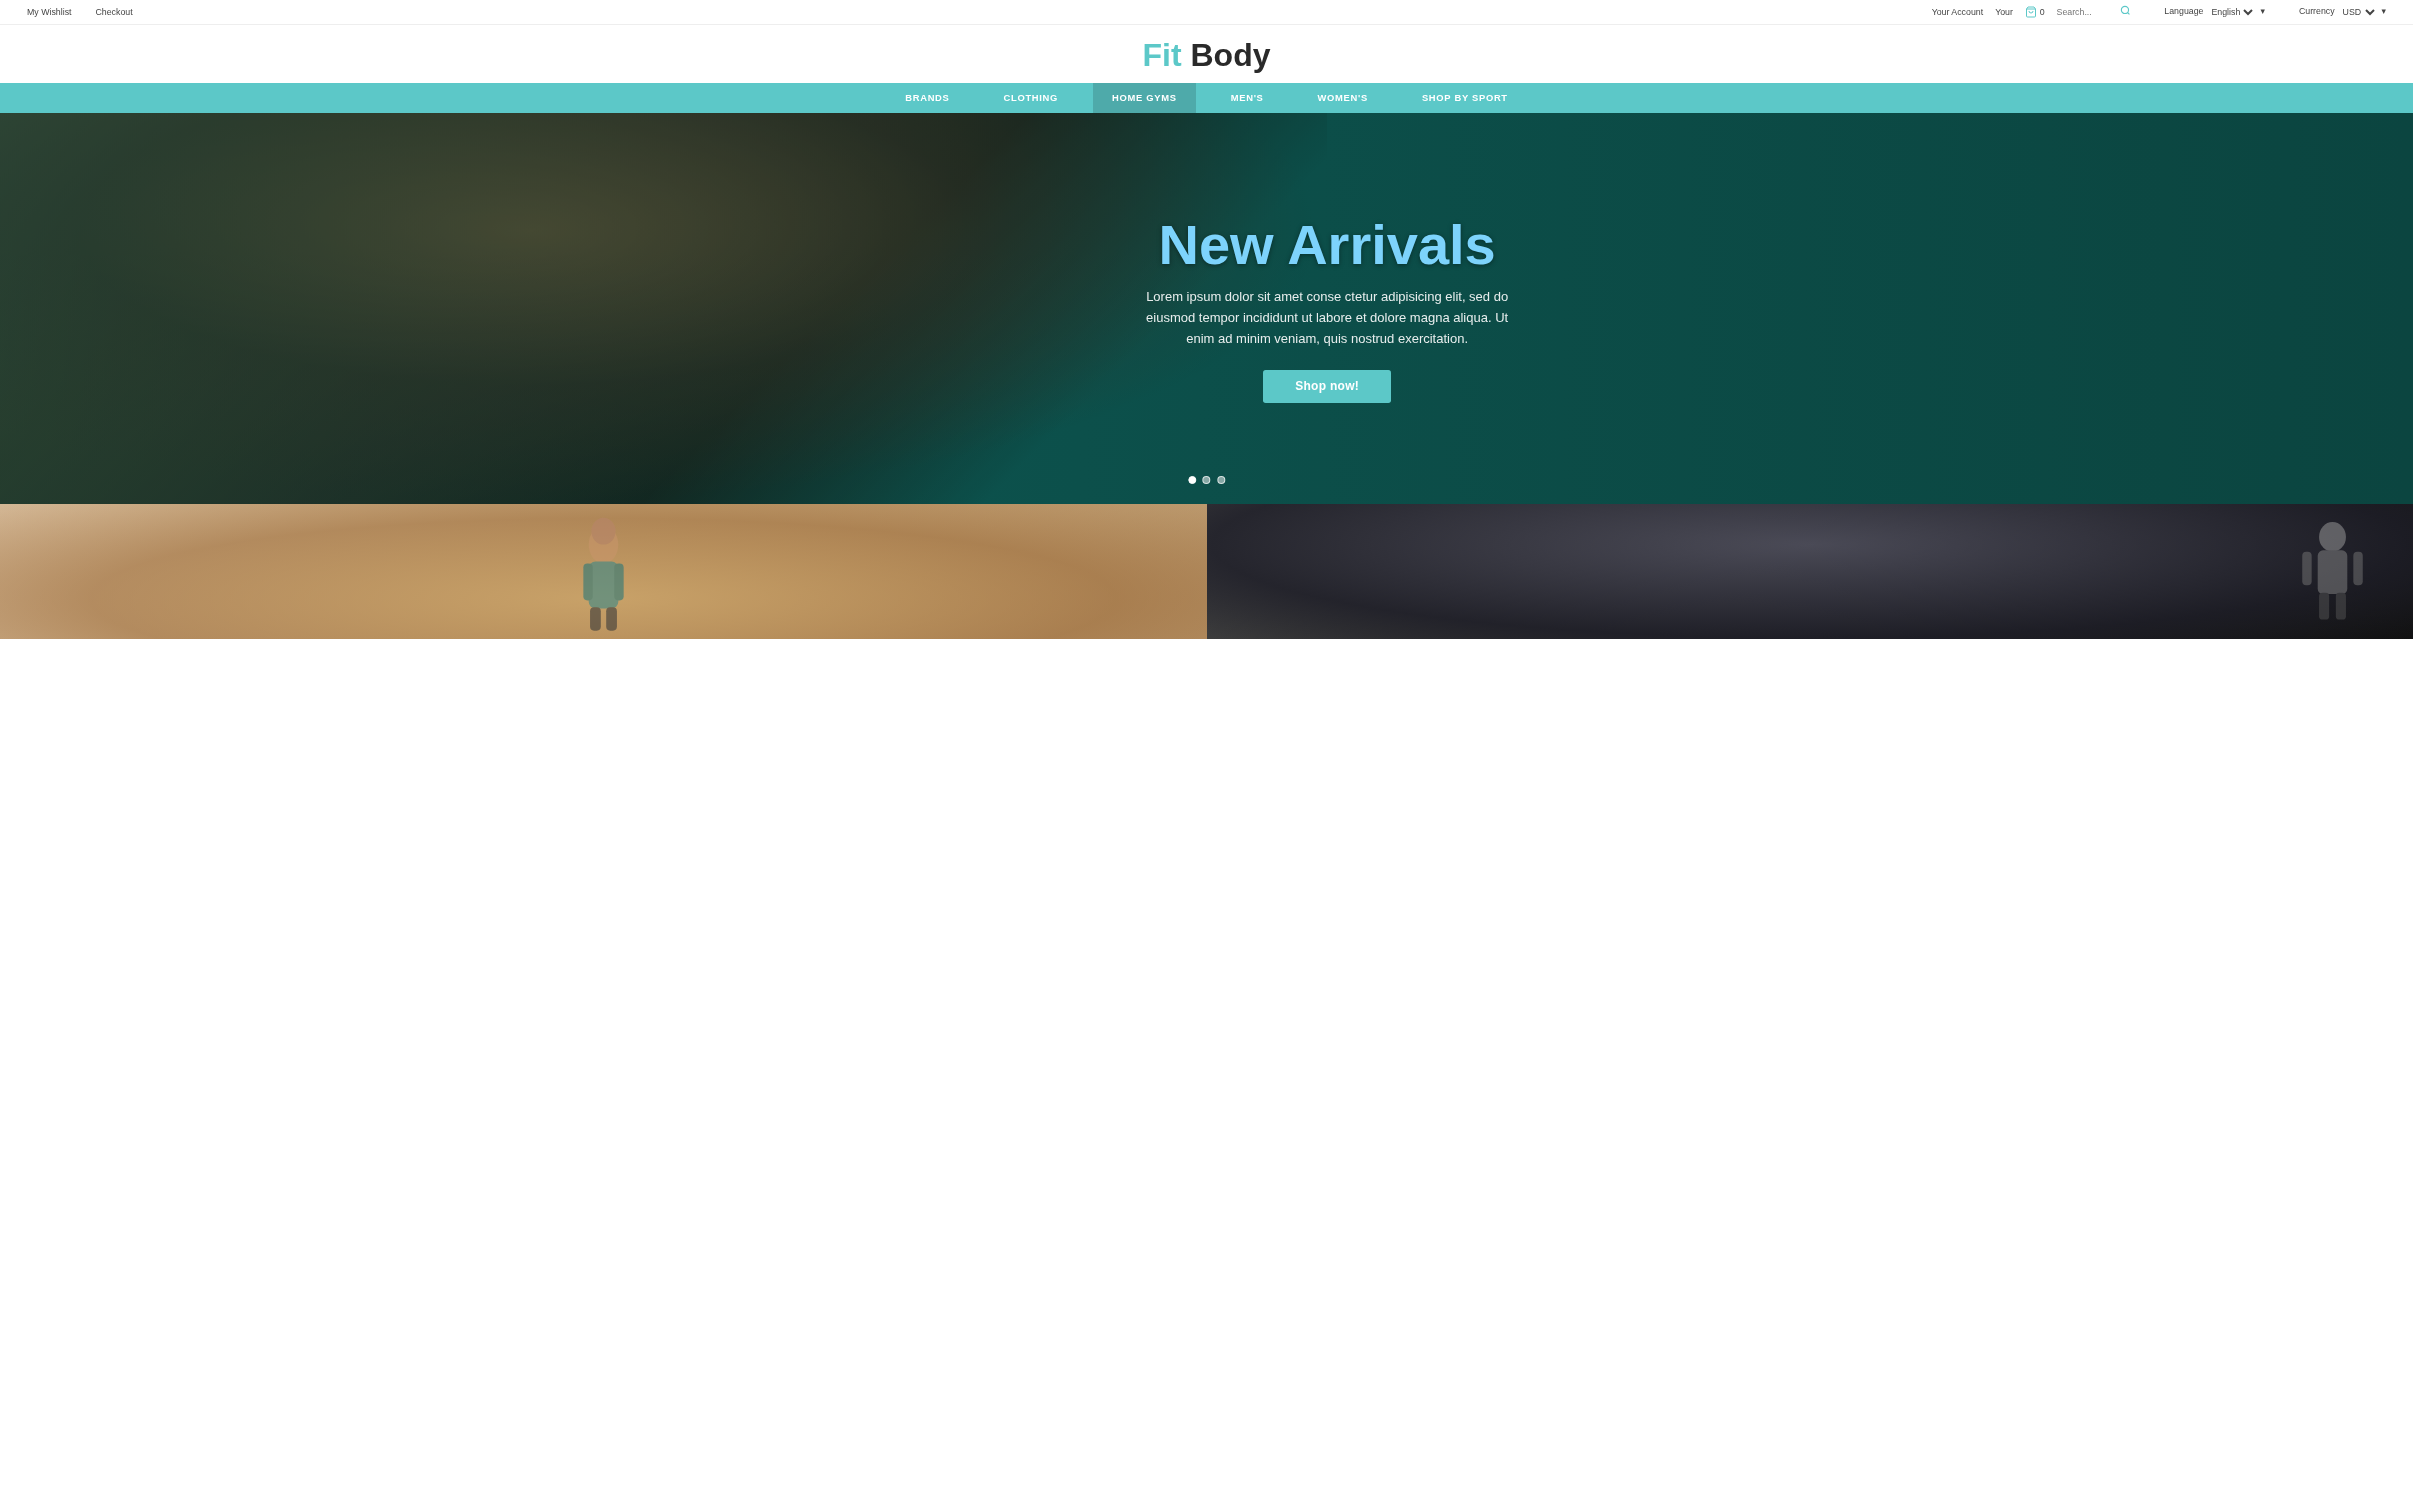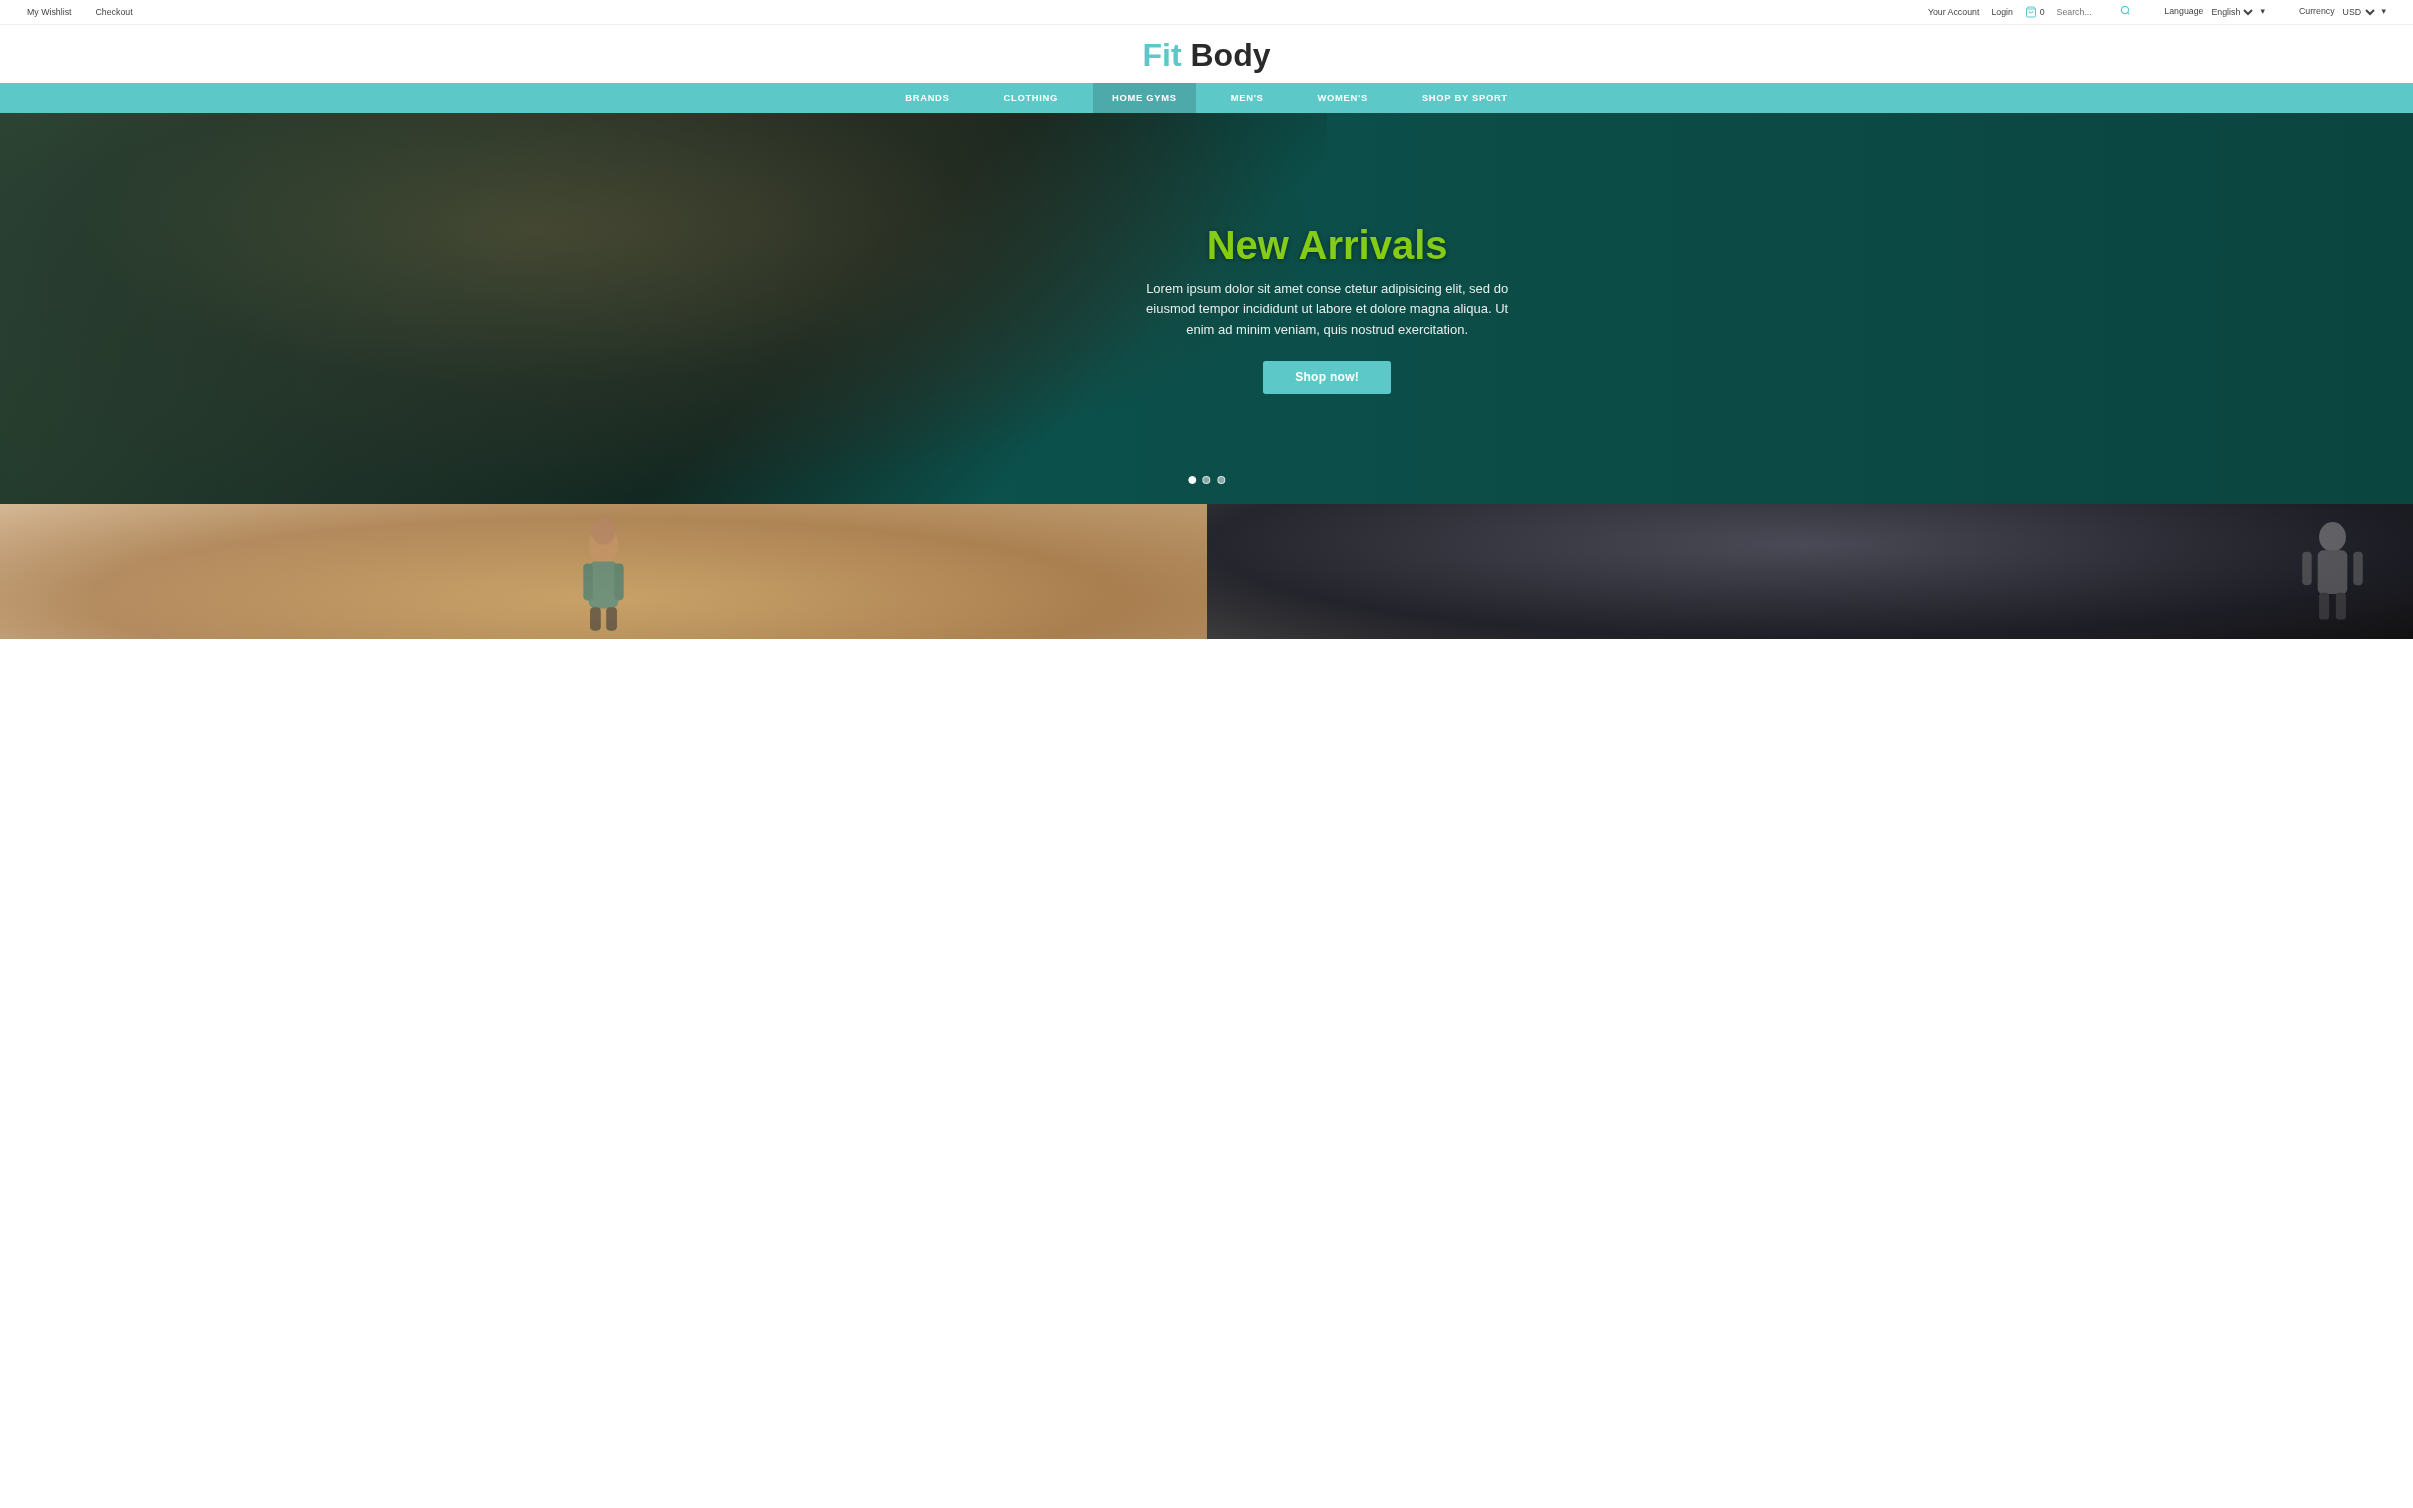--- a/index.html
+++ b/index.html
@@ -96,23 +96,23 @@
     .hero-content {
       position: relative;
       z-index: 2;
       text-align: center;
       color: #fff;
       max-width: 471px;
       padding: 0 13.5px;
       margin-left: 10%;
     }
     .hero-title {
-      font-size: 40px;
+      font-size: 56px;
       font-weight: 700;
-      color: #84cc16;
+      color: #7dd3fc;
       margin-bottom: 12px;
       text-shadow: 0 1.3px 5.4px rgba(0,0,0,0.4);
       line-height: 1.1;
     }
     .hero-subtitle {
       font-size: 13px;
       color: rgba(255,255,255,0.9);
       margin-bottom: 20px;
       line-height: 1.6;
       max-width: 377px;
@@ -191,21 +191,21 @@
 </head>
 <body>
 
 <div class="top-bar">
   <div class="top-bar-left">
     <a>My Wishlist</a>
     <a>Checkout</a>
   </div>
   <div class="top-bar-right">
     <a>Your Account</a>
-    <a>Login</a>
+    <a>Your</a>
     <div class="cart-icon-wrap">
       <svg class="cart-svg" viewBox="0 0 24 24" fill="none" stroke="#5cc8c8" stroke-width="2">
         <path d="M6 2L3 6v14a2 2 0 002 2h14a2 2 0 002-2V6l-3-4z"></path>
         <line x1="3" y1="6" x2="21" y2="6"></line>
         <path d="M16 10a4 4 0 01-8 0"></path>
       </svg>
       <span>0</span>
     </div>
     <div class="search-wrap">
       <input class="search-input" type="text" placeholder="Search..." style="">

